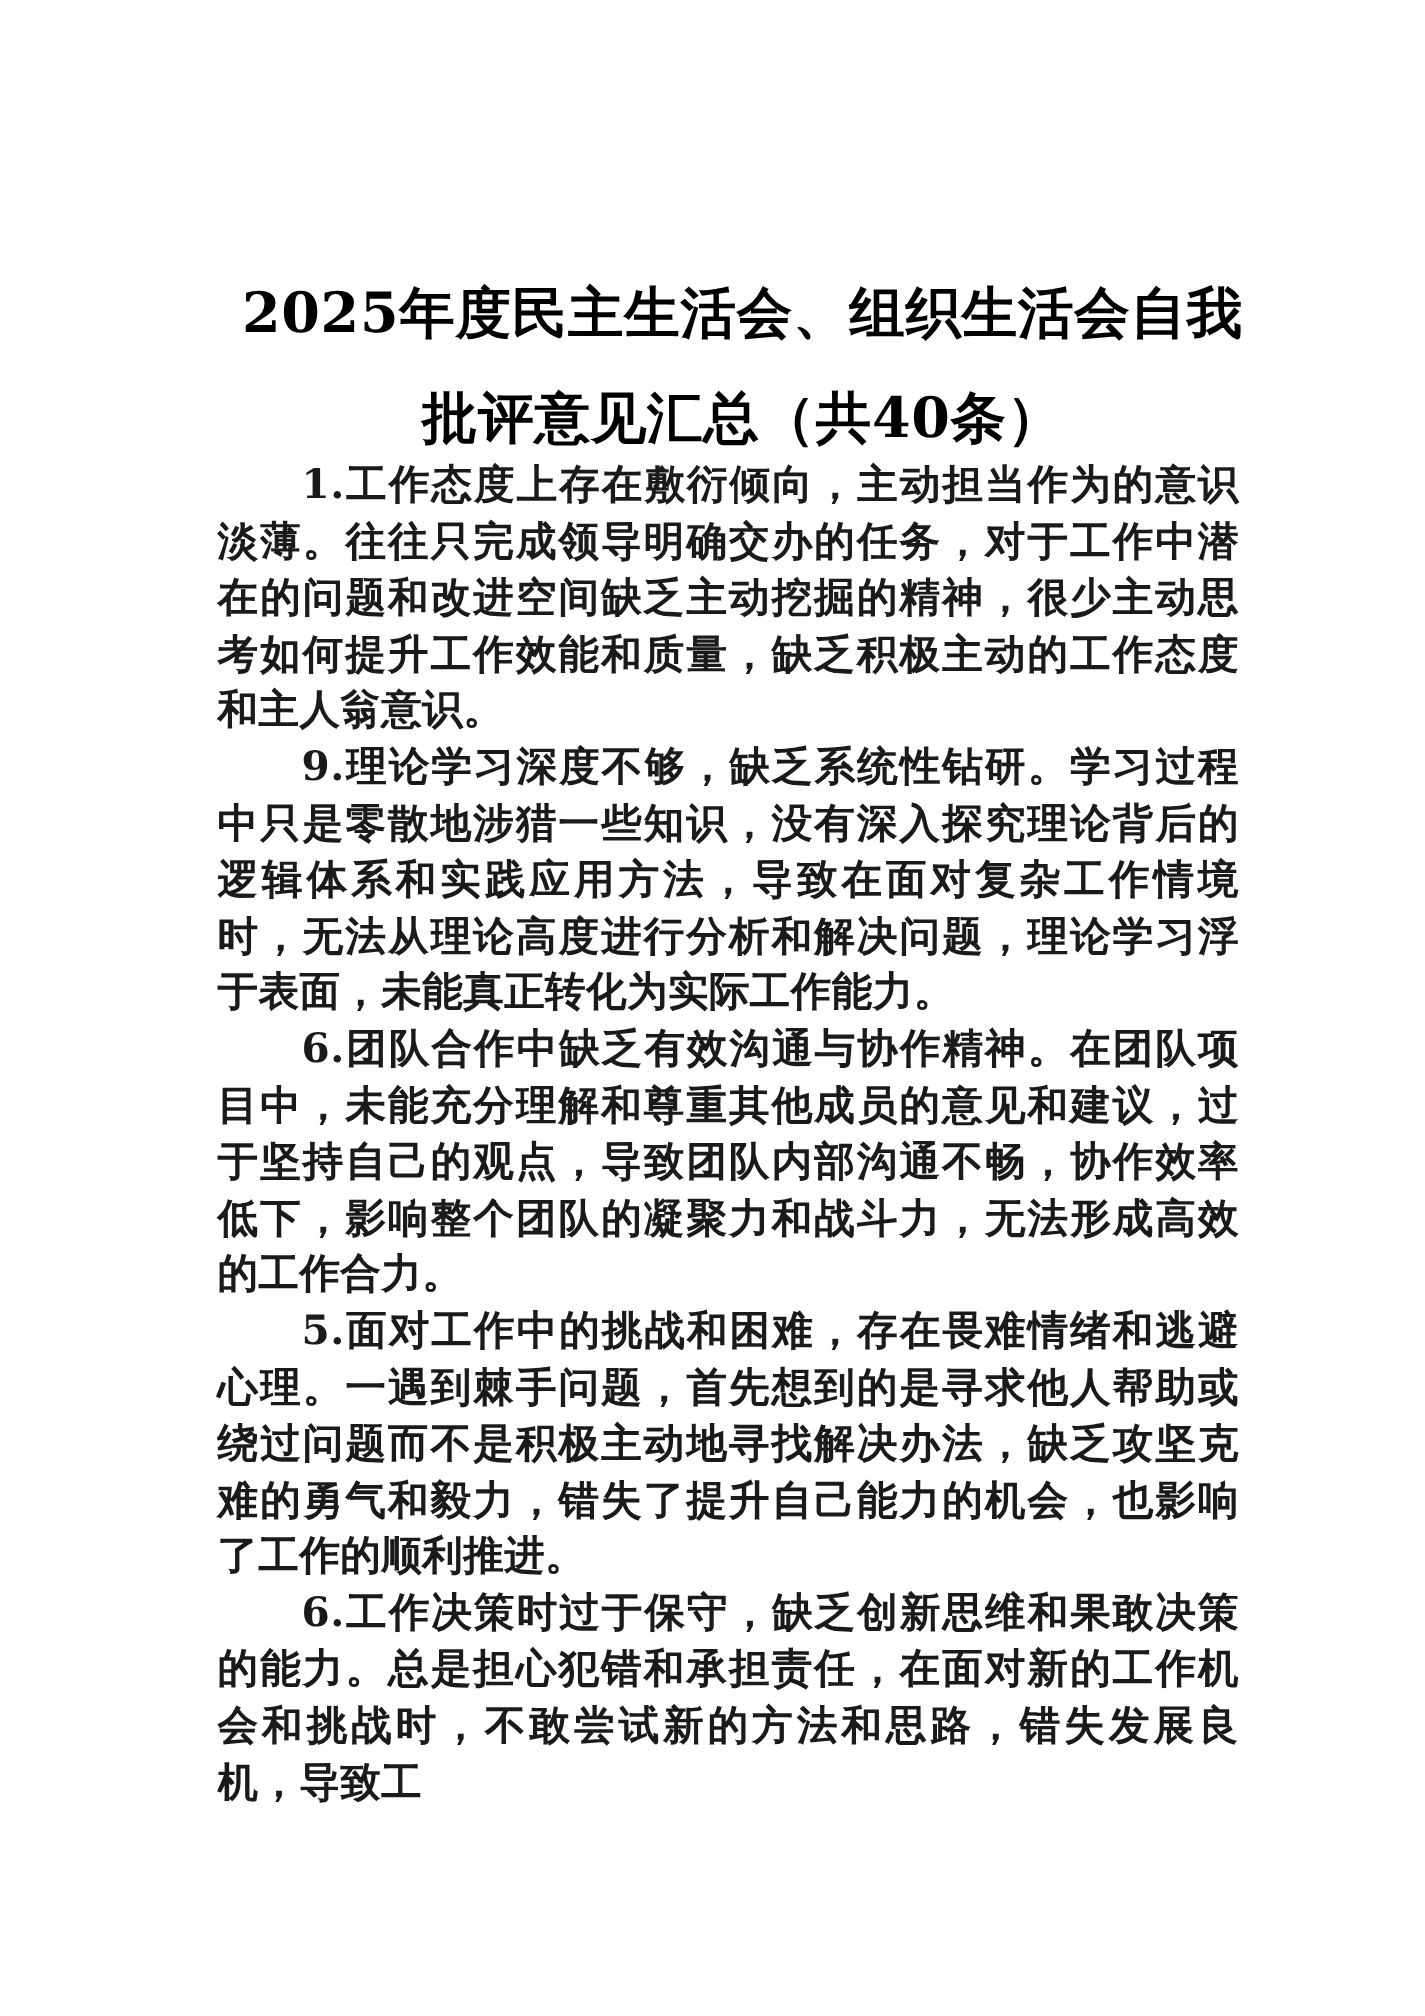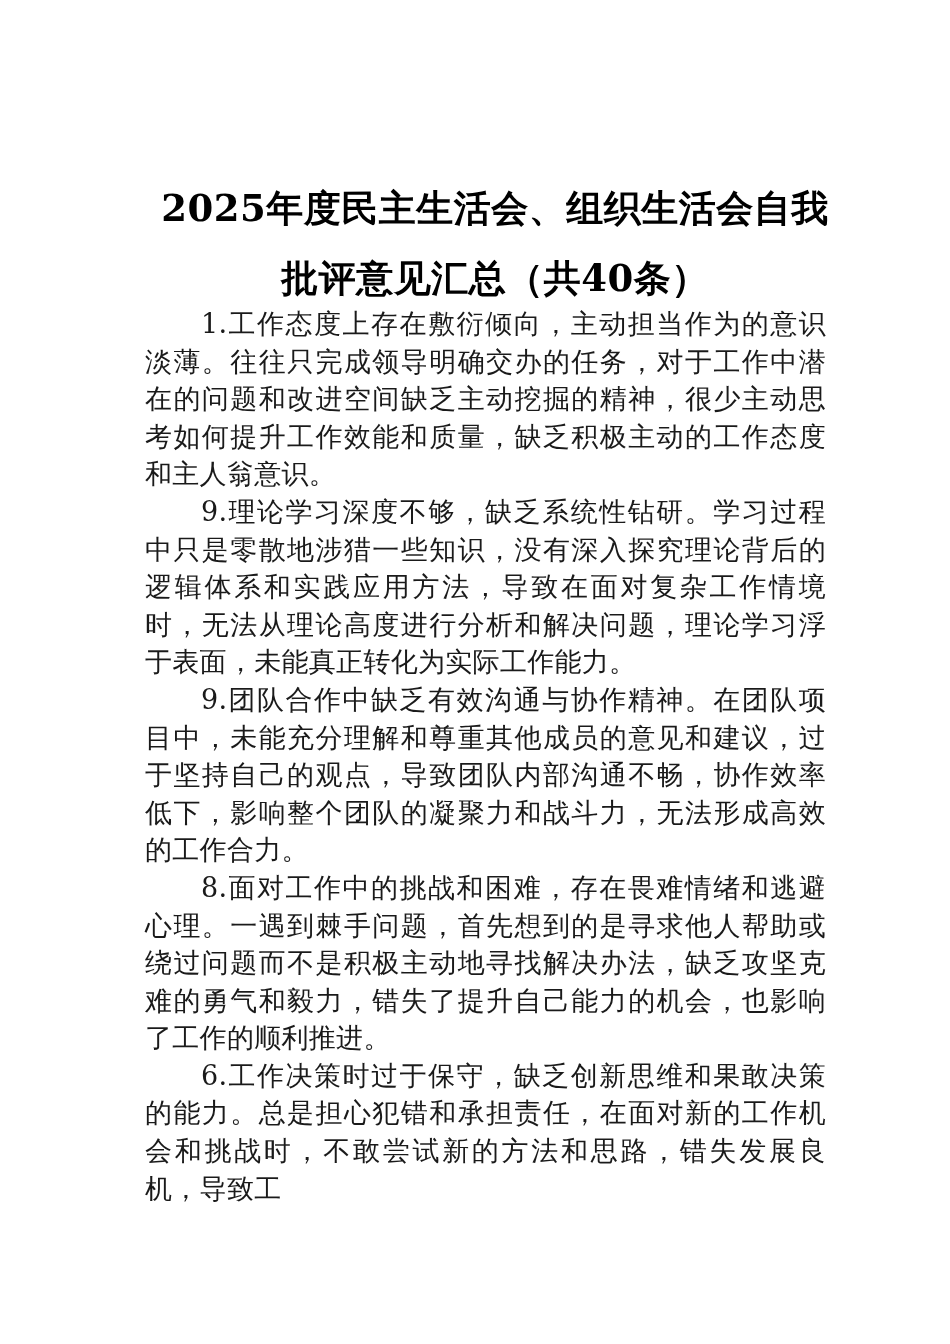--- a/index.html
+++ b/index.html
@@ -47,38 +47,38 @@
     text-align: justify;
     text-justify: inter-character;
   }
 
   .para {
     margin: 0;
     padding: 0;
     text-indent: 56px;
     text-align: justify;
     text-justify: inter-character;
-    font-weight: 400;
+    font-weight: 700;
     letter-spacing: 0.3px;
     word-break: break-all;
   }
 
   
   .para.truncated {
     overflow: hidden;
   }
 </style>
 </head>
 <body>
 
 <div class="page">
 
   <h1 class="doc-title">2025年度民主生活会、组织生活会自我批评意见汇总（共40条）</h1>
 
   <div class="body-block">
     <p class="para">1.工作态度上存在敷衍倾向，主动担当作为的意识淡薄。往往只完成领导明确交办的任务，对于工作中潜在的问题和改进空间缺乏主动挖掘的精神，很少主动思考如何提升工作效能和质量，缺乏积极主动的工作态度和主人翁意识。</p>
     <p class="para">9.理论学习深度不够，缺乏系统性钻研。学习过程中只是零散地涉猎一些知识，没有深入探究理论背后的逻辑体系和实践应用方法，导致在面对复杂工作情境时，无法从理论高度进行分析和解决问题，理论学习浮于表面，未能真正转化为实际工作能力。</p>
-    <p class="para">9.团队合作中缺乏有效沟通与协作精神。在团队项目中，未能充分理解和尊重其他成员的意见和建议，过于坚持自己的观点，导致团队内部沟通不畅，协作效率低下，影响整个团队的凝聚力和战斗力，无法形成高效的工作合力。</p>
-    <p class="para">8.面对工作中的挑战和困难，存在畏难情绪和逃避心理。一遇到棘手问题，首先想到的是寻求他人帮助或绕过问题而不是积极主动地寻找解决办法，缺乏攻坚克难的勇气和毅力，错失了提升自己能力的机会，也影响了工作的顺利推进。</p>
+    <p class="para">6.团队合作中缺乏有效沟通与协作精神。在团队项目中，未能充分理解和尊重其他成员的意见和建议，过于坚持自己的观点，导致团队内部沟通不畅，协作效率低下，影响整个团队的凝聚力和战斗力，无法形成高效的工作合力。</p>
+    <p class="para">5.面对工作中的挑战和困难，存在畏难情绪和逃避心理。一遇到棘手问题，首先想到的是寻求他人帮助或绕过问题而不是积极主动地寻找解决办法，缺乏攻坚克难的勇气和毅力，错失了提升自己能力的机会，也影响了工作的顺利推进。</p>
     <p class="para truncated">6.工作决策时过于保守，缺乏创新思维和果敢决策的能力。总是担心犯错和承担责任，在面对新的工作机会和挑战时，不敢尝试新的方法和思路，错失发展良机，导致工</p>
   </div>
 
 </div>
 
 </body></html>

